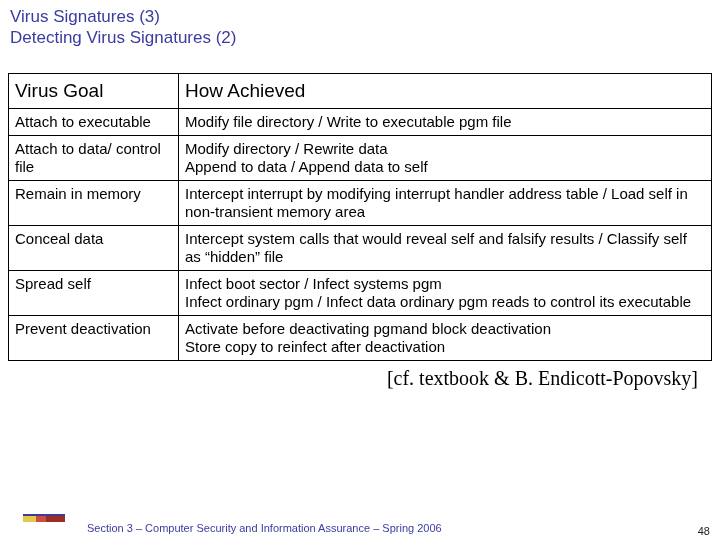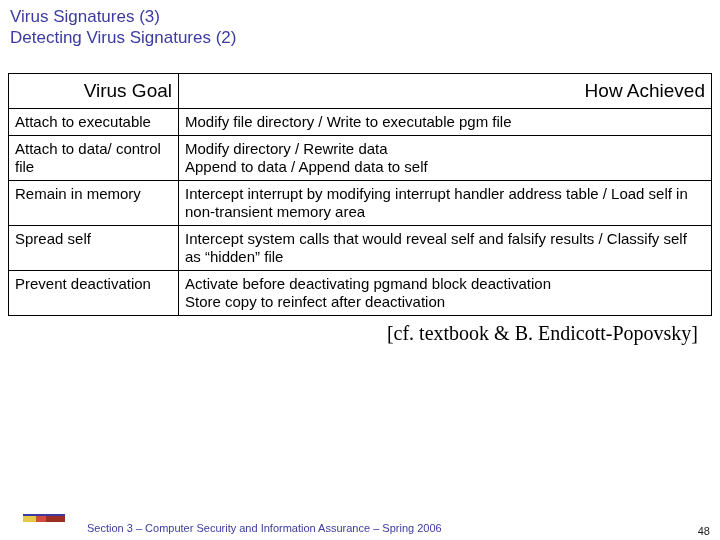--- a/index.html
+++ b/index.html
@@ -30,21 +30,21 @@
     border: 1px solid #000;
     padding: 4px 6px;
     vertical-align: top;
     font-size: 15px;
     line-height: 1.2;
     text-align: left;
   }
   th {
     font-size: 19px;
     font-weight: normal;
-    text-align: right;
+    text-align: left;
     padding: 6px;
   }
   col.c1 { width: 170px; }
   .citation {
     text-align: right;
     font-family: "Times New Roman", Times, serif;
     font-size: 20px;
     padding: 6px 22px 0 0;
   }
   .footer {
@@ -104,22 +104,26 @@
       </tr>
       <tr>
         <td>Attach to data/ control file</td>
         <td>Modify directory / Rewrite data<br>Append to data / Append data to self</td>
       </tr>
       <tr>
         <td>Remain in memory</td>
         <td>Intercept interrupt by modifying interrupt handler address table / Load self in non-transient memory area</td>
       </tr>
       <tr>
+        <td>Conceal data</td>
+        <td>Intercept system calls that would reveal self and falsify results / Classify self as “hidden” file</td>
+      </tr>
+      <tr>
         <td>Spread self</td>
-        <td>Intercept system calls that would reveal self and falsify results / Classify self as “hidden” file</td>
+        <td>Infect boot sector / Infect systems pgm<br>Infect ordinary pgm / Infect data ordinary pgm reads to control its executable</td>
       </tr>
       <tr>
         <td>Prevent deactivation</td>
         <td>Activate before deactivating pgmand block deactivation<br>Store copy to reinfect after deactivation</td>
       </tr>
     </tbody>
   </table>
 </div>
 
 <div class="citation">[cf. textbook &amp; B. Endicott-Popovsky]</div>

